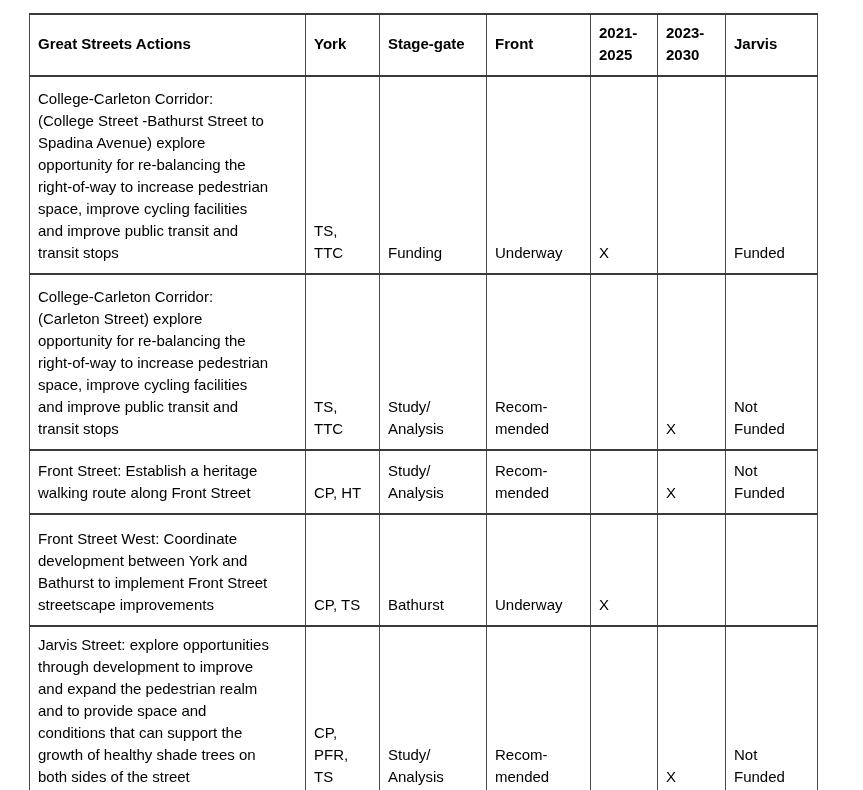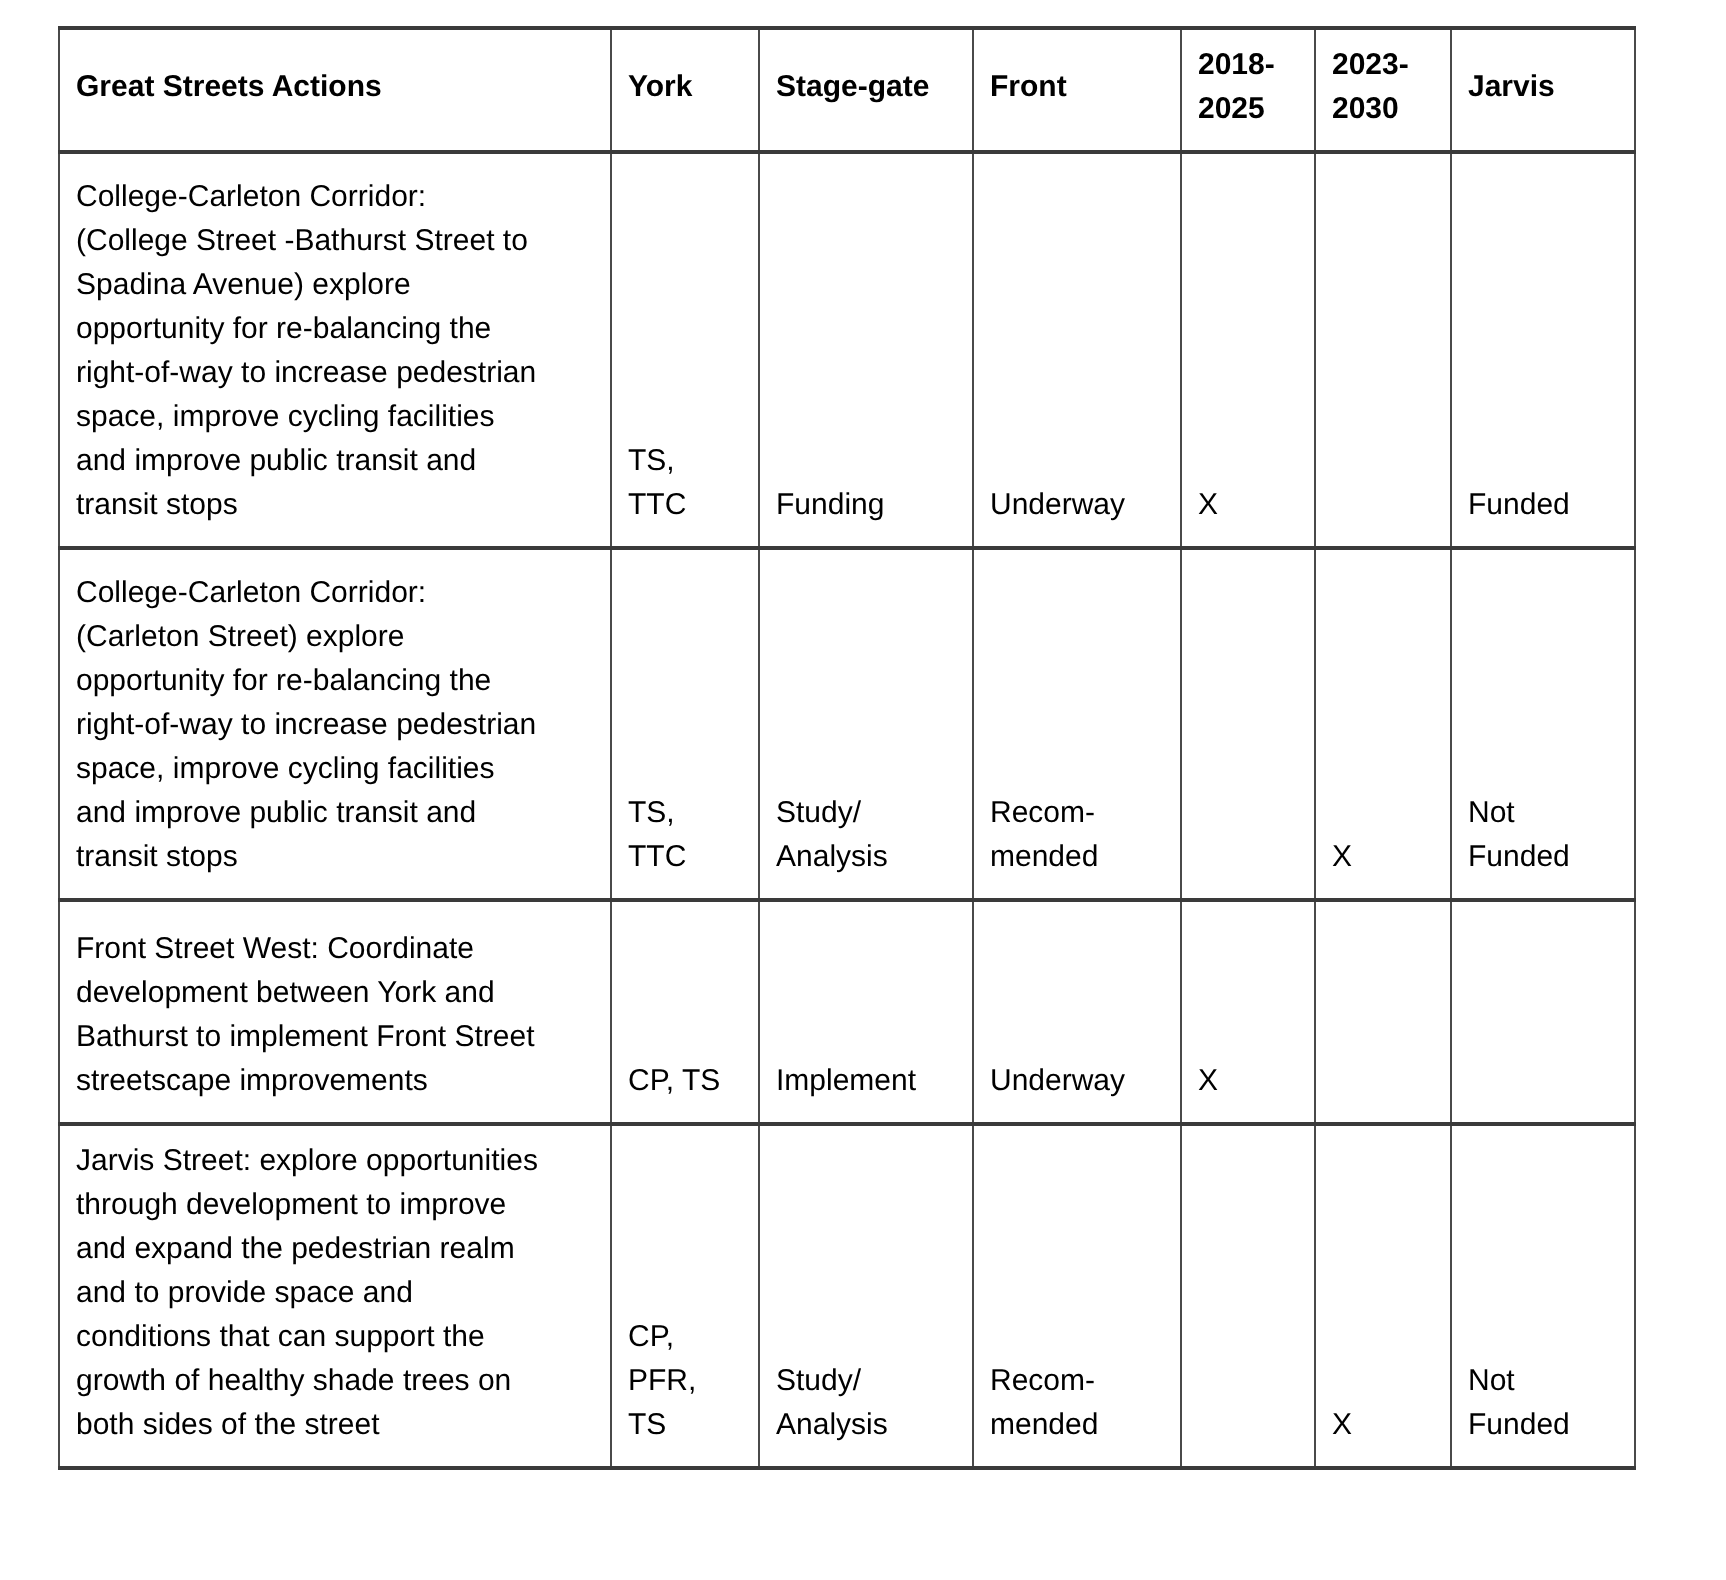--- a/index.html
+++ b/index.html
@@ -59,21 +59,21 @@
     <col style="width:67px">
     <col style="width:68px">
     <col style="width:92px">
   </colgroup>
   <thead>
     <tr>
       <th>Great Streets Actions</th>
       <th>York</th>
       <th>Stage-gate</th>
       <th>Front</th>
-      <th>2018-
+      <th>2021-
 2025</th>
       <th>2023-
 2030</th>
       <th>Jarvis</th>
     </tr>
   </thead>
   <tbody>
     <tr class="r0">
       <td>College-Carleton Corridor:
 (College Street -Bathurst Street to
@@ -103,27 +103,40 @@
 TTC</td>
       <td>Study/
 Analysis</td>
       <td>Recom-
 mended</td>
       <td></td>
       <td>X</td>
       <td>Not
 Funded</td>
     </tr>
+    <tr class="r2">
+      <td>Front Street: Establish a heritage
+walking route along Front Street</td>
+      <td>CP, HT</td>
+      <td>Study/
+Analysis</td>
+      <td>Recom-
+mended</td>
+      <td></td>
+      <td>X</td>
+      <td>Not
+Funded</td>
+    </tr>
     <tr class="r3">
       <td>Front Street West: Coordinate
 development between York and
 Bathurst to implement Front Street
 streetscape improvements</td>
       <td>CP, TS</td>
-      <td>Implement</td>
+      <td>Bathurst</td>
       <td>Underway</td>
       <td>X</td>
       <td></td>
       <td></td>
     </tr>
     <tr class="r4">
       <td>Jarvis Street: explore opportunities
 through development to improve
 and expand the pedestrian realm
 and to provide space and

